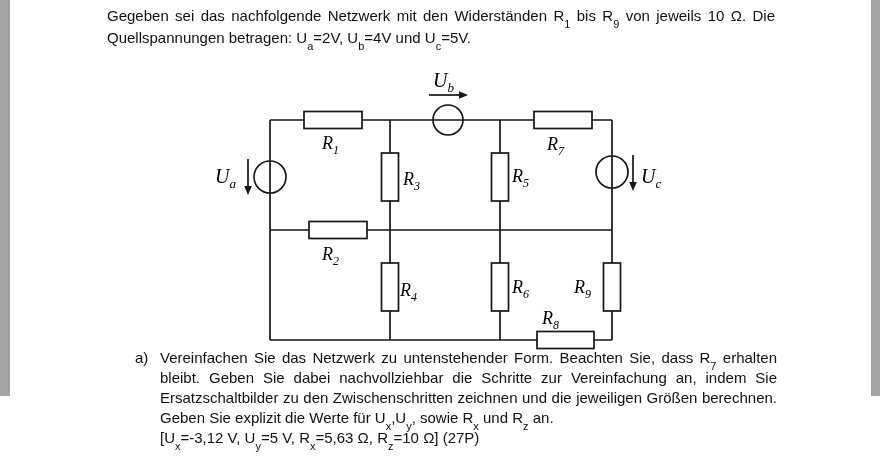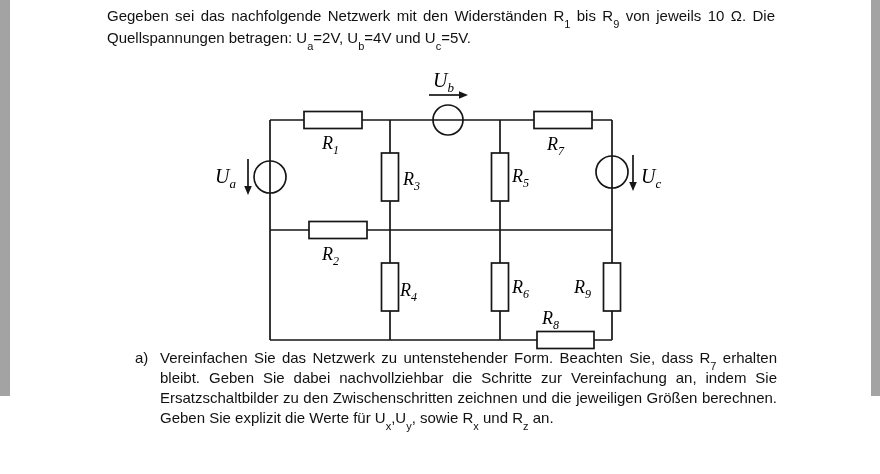--- a/index.html
+++ b/index.html
@@ -130,16 +130,17 @@
       <line class="arrow-line" x1="633" y1="155" x2="633" y2="183"></line>
       <polygon class="arrow-head" points="633,191 629.2,182 636.8,182"></polygon>
       <text class="ulabel" x="641" y="183"><tspan>U</tspan><tspan class="sublab" dy="5">c</tspan></text>
     </g>
   </svg>
 
   <div class="task doc-text">
     <div class="marker">a)</div>
     <div class="body">
       <span>Vereinfachen Sie das Netzwerk zu untenstehender Form. Beachten Sie, dass R<sub>7</sub> erhalten bleibt. Geben Sie dabei nachvollziehbar die Schritte zur Vereinfachung an, indem Sie Ersatzschaltbilder zu den Zwischenschritten zeichnen und die jeweiligen Größen berechnen. Geben Sie explizit die Werte für U<sub>x</sub>,U<sub>y</sub>, sowie R<sub>x</sub> und R<sub>z</sub> an.</span>
+      <div class="note">[U<sub>x</sub>=-3,12 V, U<sub>y</sub>=5 V, R<sub>x</sub>=5,63 Ω, R<sub>z</sub>=10 Ω] (27P)</div>
     </div>
   </div>
 
 </div>
 
 </body></html>

